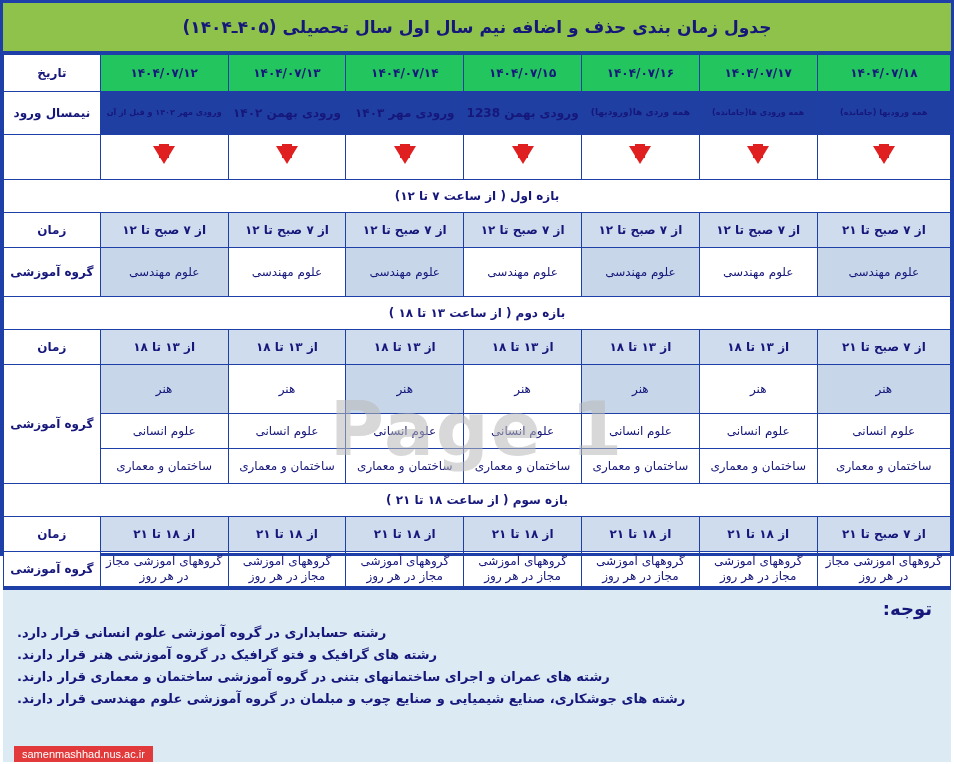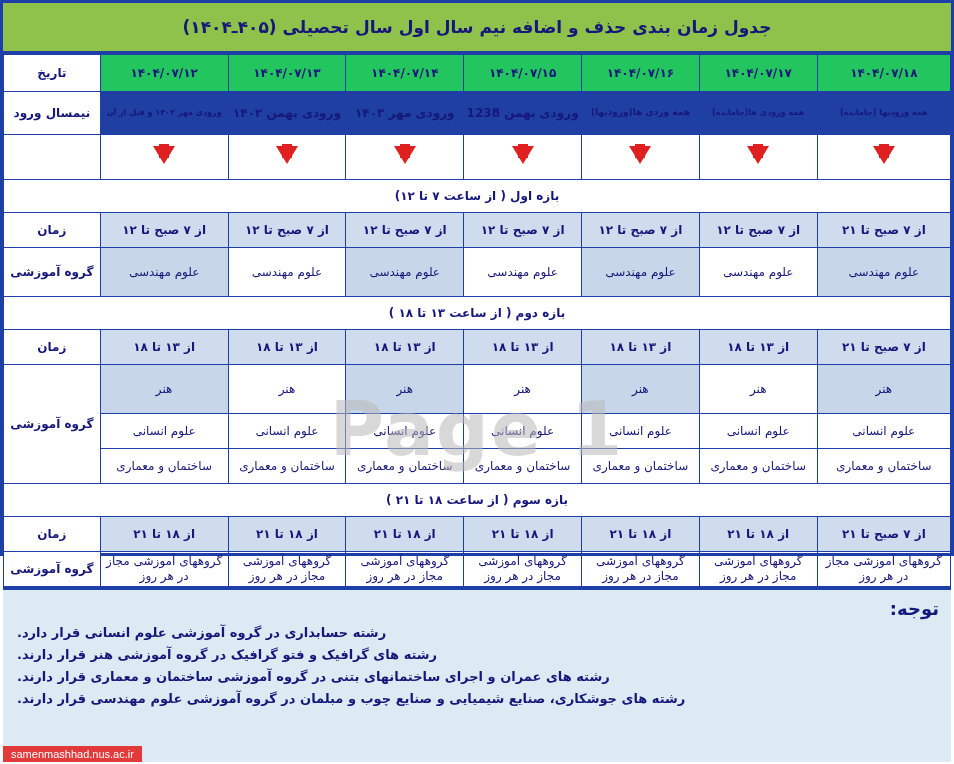--- a/index.html
+++ b/index.html
@@ -126,40 +126,40 @@
     z-index:5;
     margin-top:28px;
   }
   
   .note{
     position:relative;
     background:#dbeaf3;
     border-top:3px solid #1f3fa8;
     height:175px;
     direction:rtl;
-    padding:8px 12px 0 14px;
+    padding:8px 19px 0 14px;
     box-sizing:border-box;
   }
   .note h3{
     margin:0 0 6px 0;
     font-size:18px;
     color:#16177a;
     font-weight:bold;
     text-align:right;
   }
   .note p{
     margin:0 0 7px 0;
     text-align:left;
     font-size:13px;
     font-weight:bold;
     color:#16177a;
   }
   .footer-url{
     position:absolute;
-    bottom:0;left:0;
+    bottom:0;left:11px;
     background:#e23a3a;
     color:#ffffff;
     font-size:11px;
     padding:2px 8px;
     direction:ltr;
     font-family:"Liberation Sans",sans-serif;
   }
 </style>
 </head>
 <body>

